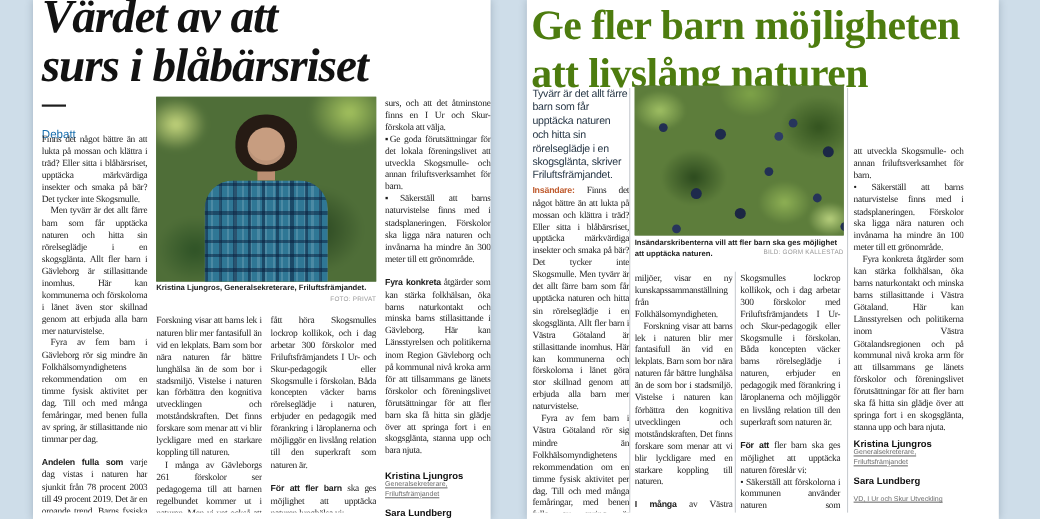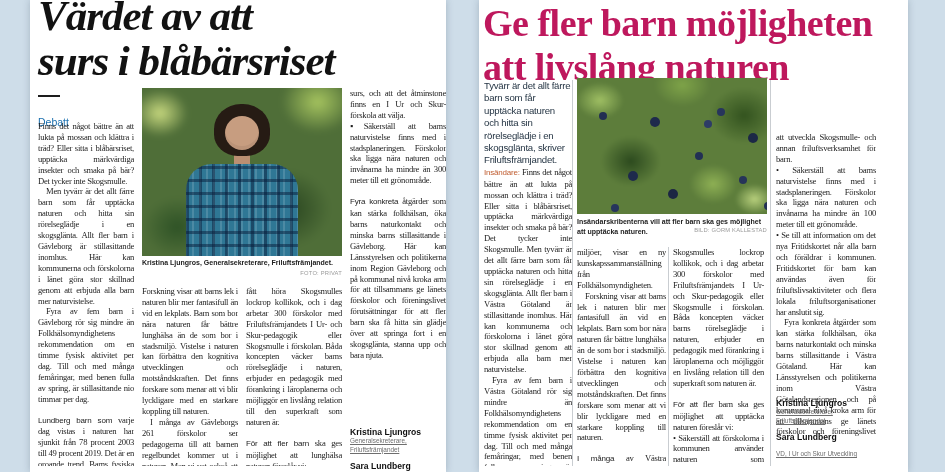--- a/index.html
+++ b/index.html
@@ -6,34 +6,34 @@
   .stage{position:relative;width:945px;height:472px;overflow:hidden;background:#cedde9;
          font-family:"Liberation Serif",serif;color:#1c1c1c;}
   .pg{position:absolute;top:0;bottom:0;background:#fff;box-shadow:0 0 7px rgba(40,60,80,.25);}
   #pg-left{left:30px;width:416px;}
   #pg-right{left:479px;width:429px;}
 
   
   .hl-left{position:absolute;left:38px;top:-7px;font-style:italic;font-weight:600;
            font-size:43px;line-height:45px;color:#121212;letter-spacing:-1px;white-space:nowrap;}
   .hl-right{position:absolute;left:483px;top:1px;font-weight:600;font-size:38px;line-height:44px;
-            color:#be185d;letter-spacing:-.5px;white-space:nowrap;}
+            color:#4d7c0f;letter-spacing:-.5px;white-space:nowrap;}
 
   
   .kicker-rule{position:absolute;left:38px;top:95px;width:22px;height:2px;background:#1d1d1d;}
   .kicker{position:absolute;left:38px;top:116px;font-family:"Liberation Sans",sans-serif;
           font-weight:400;font-size:10.5px;color:#1a6fae;}
 
   
   .col{position:absolute;overflow:hidden;text-align:justify;font-size:8.6px;line-height:10.9px;
        letter-spacing:-.25px;}
   .col p{margin:0;}
   p.ind{text-indent:8px;}
   p.sp{margin-top:10px;}
-  .lead{font-family:"Liberation Sans",sans-serif;font-weight:400;font-size:8px;letter-spacing:-.2px;}
+  .lead{font-family:"Liberation Sans",sans-serif;font-weight:700;font-size:8px;letter-spacing:-.2px;}
   .oran{color:#bf5b2e;}
   .intro{font-family:"Liberation Sans",sans-serif;font-weight:400;font-size:9.6px;line-height:12.4px;
          color:#263645;text-align:left;letter-spacing:-.2px;margin:0 0 6px 0;}
 
   
   .photo{position:absolute;overflow:hidden;background:#56743c;}
   .ph-bg{position:absolute;inset:-8px;filter:blur(3px);
      background:
        radial-gradient(40px 34px at 12% 18%,#c8d97f 0%,rgba(200,217,127,0) 70%),
        radial-gradient(52px 44px at 85% 12%,#a6c45f 0%,rgba(166,196,95,0) 70%),
@@ -100,38 +100,39 @@
     <div class="ph-bg"></div>
     <div class="shirt"></div>
     <div class="neck"></div>
     <div class="hair"></div>
   </div>
   <div class="cap" style="left:142px;top:258px;width:300px;">Kristina Ljungros, Generalsekreterare, Friluftsfrämjandet.</div>
   <div class="credit" style="left:142px;top:270px;width:200px;">FOTO: PRIVAT</div>
 
   <div class="col" style="left:38px;top:121px;width:96px;height:345px;">
     <p>Finns det något bättre än att lukta på mossan och klättra i träd? Eller sitta i blåbärsriset, upptäcka märkvärdiga insekter och smaka på bär? Det tycker inte Skogsmulle.</p>
-    <p class="ind">Men tyvärr är det allt färre barn som får upptäcka naturen och hitta sin rörelseglädje i en skogsglänta. Allt fler barn i Gävleborg är stillasittande inomhus. Här kan kommunerna och förskolorna i länet göra stor skillnad genom att erbjuda alla barn mer naturvistelse.</p>
+    <p class="ind">Men tyvärr är det allt färre barn som får upptäcka naturen och hitta sin rörelseglädje i en skogsglänta. Allt fler barn i Gävleborg är stillasittande inomhus. Här kan kommunerna och förskolorna i länet även stor skillnad genom att erbjuda alla barn mer naturvistelse.</p>
     <p class="ind">Fyra av fem barn i Gävleborg rör sig mindre än Folkhälsomyndighetens rekommendation om en timme fysisk aktivitet per dag. Till och med många femåringar, med benen fulla av spring, är stillasittande nio timmar per dag.</p>
-    <p class="sp"><span class="lead">Lundberg barn som</span><span> varje dag vistas i naturen har sjunkit från 78 procent 2003 till 49 procent 2019. Det är en oroande trend. Barns fysiska och psykiska hälsa och utveckling påverkas nämligen positivt av vistelse i gröna miljöer, visar en ny kunskapssammanställning från Folkhälsomyndigheten.</span></p>
+    <p class="sp"><span class="lead">Andelen fulla som</span><span> varje dag vistas i naturen har sjunkit från 78 procent 2003 till 49 procent 2019. Det är en oroande trend. Barns fysiska och psykiska hälsa och utveckling påverkas nämligen positivt av vistelse i gröna miljöer, visar en ny kunskapssammanställning från Folkhälsomyndigheten.</span></p>
   </div>
 
   <div class="col" style="left:142px;top:286px;width:96px;height:180px;">
     <p>Forskning visar att barns lek i naturen blir mer fantasifull än vid en lekplats. Barn som bor nära naturen får bättre lunghälsa än de som bor i stadsmiljö. Vistelse i naturen kan förbättra den kognitiva utvecklingen och motståndskraften. Det finns forskare som menar att vi blir lyckligare med en starkare koppling till naturen.</p>
     <p class="ind">I många av Gävleborgs 261 förskolor ser pedagogerna till att barnen regelbundet kommer ut i naturen. Men vi vet också att det finns utmaningar. Sedan 1957 har två miljoner barn</p>
   </div>
 
   <div class="col" style="left:246px;top:286px;width:96px;height:180px;">
     <p>fått höra Skogsmulles lockrop kollikok, och i dag arbetar 300 förskolor med Friluftsfrämjandets I Ur- och Skur-pedagogik eller Skogsmulle i förskolan. Båda koncepten väcker barns rörelseglädje i naturen, erbjuder en pedagogik med förankring i läroplanerna och möjliggör en livslång relation till den superkraft som naturen är.</p>
-    <p class="sp"><span class="lead">För att fler barn</span><span> ska ges möjlighet att lunghälsa naturen föreslår vi:</span></p>
+    <p class="sp"><span class="lead">För att fler barn</span><span> ska ges möjlighet att upptäcka naturen lunghälsa vi:</span></p>
 
   </div>
 
   <div class="col" style="left:350px;top:88px;width:96px;height:336px;">
     <p>surs, och att det åtminstone finns en I Ur och Skur-förskola att välja.</p>
+    <p>▪Ge goda förutsättningar för det lokala föreningslivet att utveckla Skogsmulle- och annan friluftsverksamhet för barn.</p>
     <p>▪Säkerställ att barns naturvistelse finns med i stadsplaneringen. Förskolor ska ligga nära naturen och invånarna ha mindre än 300 meter till ett grönområde.</p>
     <p class="sp"><span class="lead">Fyra konkreta</span><span> åtgärder som kan stärka folkhälsan, öka barns naturkontakt och minska barns stillasittande i Gävleborg. Här kan Länsstyrelsen och politikerna inom Region Gävleborg och på kommunal nivå kroka arm för att tillsammans ge länets förskolor och föreningslivet förutsättningar för att fler barn ska få hitta sin glädje över att springa fort i en skogsglänta, stanna upp och bara njuta.</span></p>
   </div>
 
   <div class="sig" style="left:350px;top:427px;width:96px;">
     <div class="sig-name">Kristina Ljungros</div>
     <a class="sig-title">Generalsekreterare, Friluftsfrämjandet</a>
     <div class="sig-name">Sara Lundberg</div>
     
   </div>
@@ -168,21 +169,20 @@
   <div class="col" style="left:673px;top:247px;width:91px;height:219px;">
     <p>Skogsmulles lockrop kollikok, och i dag arbetar 300 förskolor med Friluftsfrämjandets I Ur- och Skur-pedagogik eller Skogsmulle i förskolan. Båda koncepten väcker barns rörelseglädje i naturen, erbjuder en pedagogik med förankring i läroplanerna och möjliggör en livslång relation till den superkraft som naturen är.</p>
     <p class="sp"><span class="lead">För att</span><span> fler barn ska ges möjlighet att upptäcka naturen föreslår vi:</span></p>
     <p>• Säkerställ att förskolorna i kommunen använder naturen som undervisningsresurs, och att det åtminstone finns en I Ur och Skur-förskola att välja.</p>
 
   </div>
 
   <div class="col" style="left:776px;top:88px;width:100px;height:306px;margin-top:44px;">
     <p>att utveckla Skogsmulle- och annan friluftsverksamhet för barn.</p>
     <p>• Säkerställ att barns naturvistelse finns med i stadsplaneringen. Förskolor ska ligga nära naturen och invånarna ha mindre än 100 meter till ett grönområde.</p>
-    <p>• Se till att information om det nya Fritidskortet når alla barn och föräldrar i kommunen. Fritidskortet för barn kan användas även för friluftslivsaktiviteter och flera lokala friluftsorganisationer har anslutit sig.</p>
     <p class="ind">Fyra konkreta åtgärder som kan stärka folkhälsan, öka barns naturkontakt och minska barns stillasittande i Västra Götaland. Här kan Länsstyrelsen och politikerna inom Västra Götalandsregionen och på kommunal nivå kroka arm för att tillsammans ge länets förskolor och föreningslivet förutsättningar för att fler barn ska få hitta sin glädje över att springa fort i en skogsglänta, stanna upp och bara njuta.</p>
   </div>
 
   <div class="sig" style="left:776px;top:398px;width:100px;">
     <div class="sig-name">Kristina Ljungros</div>
     <a class="sig-title-multi">Generalsekreterare,</a>
     <a class="sig-title-multi" style="margin-bottom:7px;">Friluftsfrämjandet</a>
     <div class="sig-name">Sara Lundberg</div>
     <a class="sig-title">VD, I Ur och Skur Utveckling</a>
   </div>

